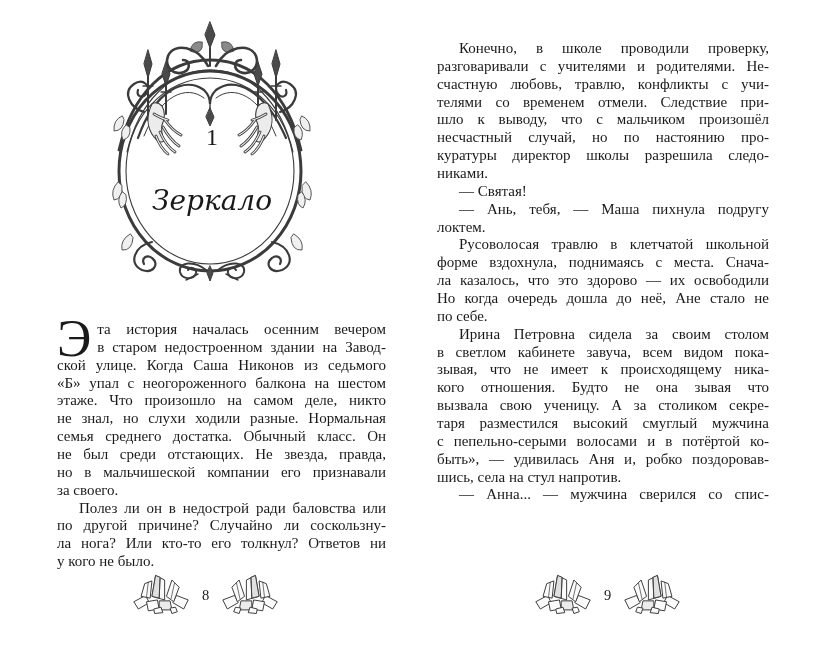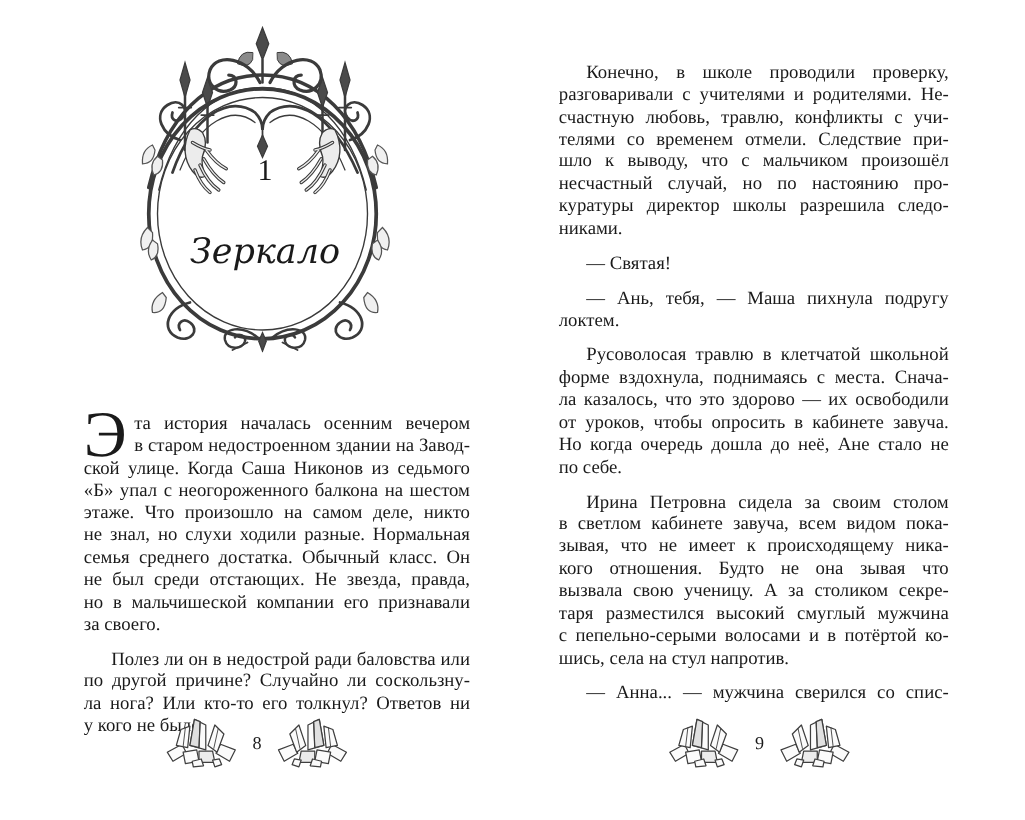--- a/index.html
+++ b/index.html
@@ -1,21 +1,21 @@
 <!DOCTYPE html>
 <html><head>
 <meta charset="utf-8">
 <style>
   html,body{margin:0;padding:0;background:#ffffff;}
   #spread{position:relative;width:820px;height:656px;background:#ffffff;overflow:hidden;
           font-family:"Liberation Serif",serif;color:#1a1a1a;}
   .text-column{position:absolute;font-size:15px;line-height:17.86px;}
   #left-column{left:57px;top:321px;width:329px;}
   #right-column{left:437px;top:40px;width:332px;}
-  .para{margin:10px;padding:0;}
+  .para{margin:0;padding:0;}
   .line{text-align:justify;text-align-last:justify;}
   .line.last{text-align-last:left;}
   .para.indented .line:first-child{text-indent:22px;}
   .dropcap{float:left;font-size:52px;line-height:35px;height:35.7px;margin:0 6px 0 0;
            font-family:"Liberation Serif",serif;}
   #mirror-frame{position:absolute;left:110px;top:20px;width:204px;height:262px;}
   #chapter-number{position:absolute;left:110px;top:125px;width:204px;text-align:center;
                   font-size:24px;line-height:24px;}
   #chapter-title{position:absolute;left:110px;top:185px;width:204px;text-align:center;
                  font-size:28px;line-height:32px;font-style:italic;
@@ -212,32 +212,32 @@
           <div class="line last">— Святая!</div>
         </div>
         <div class="para indented">
           <div class="line">— Ань, тебя, — Маша пихнула подругу</div>
           <div class="line last">локтем.</div>
         </div>
         <div class="para indented">
           <div class="line">Русоволосая травлю в клетчатой школьной</div>
           <div class="line">форме вздохнула, поднимаясь с места. Снача-</div>
           <div class="line">ла казалось, что это здорово — их освободили</div>
-          <div class="line">от уроков, чтобы опросить в кабинете завуча.</div>
           <div class="line">Но когда очередь дошла до неё, Ане стало не</div>
           <div class="line last">по себе.</div>
         </div>
         <div class="para indented">
           <div class="line">Ирина Петровна сидела за своим столом</div>
           <div class="line">в светлом кабинете завуча, всем видом пока-</div>
           <div class="line">зывая, что не имеет к происходящему ника-</div>
           <div class="line">кого отношения. Будто не она зывая что</div>
           <div class="line">вызвала свою ученицу. А за столиком секре-</div>
           <div class="line">таря разместился высокий смуглый мужчина</div>
           <div class="line">с пепельно-серыми волосами и в потёртой ко-</div>
+          <div class="line">быть», — удивилась Аня и, робко поздоровав-</div>
           <div class="line last">шись, села на стул напротив.</div>
         </div>
         <div class="para indented">
           <div class="line">— Анна... — мужчина сверился со спис-</div>
         </div>
       </div>
 
     <div id="right-footer" class="footer">
       <svg class="orn" viewBox="0 0 64 48" xmlns="http://www.w3.org/2000/svg">
           <use href="#crystal-cluster"></use>

